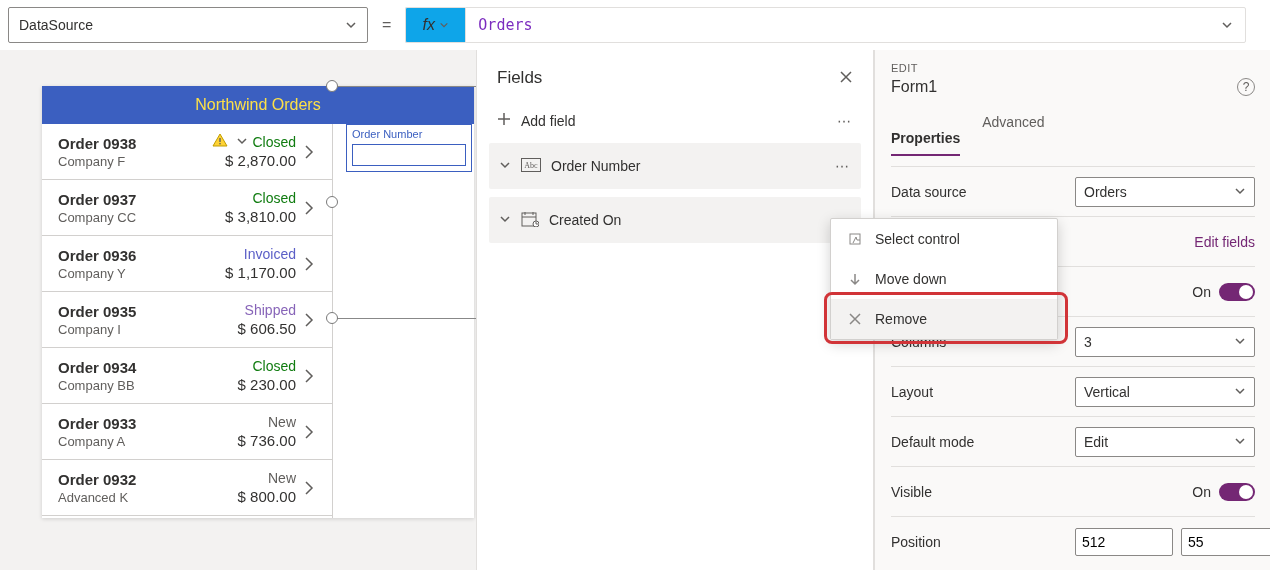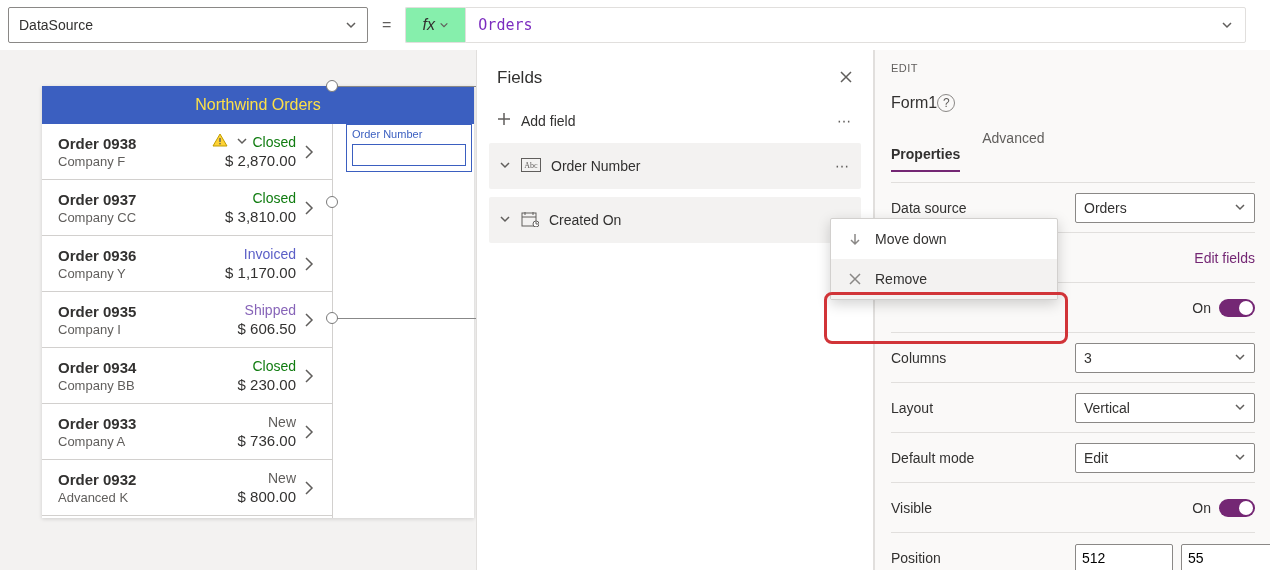--- a/index.html
+++ b/index.html
@@ -16,21 +16,21 @@
   }
   .prop-select {
     width:360px; height:36px; border:1px solid #8a8886;
     border-radius:2px; display:flex; align-items:center;
     justify-content:space-between; padding:0 10px; background:#fff;
   }
   .equals { padding:0 14px; font-size:16px; color:#605e5c; }
   .fx-box {
     width:60px; height:36px; border:1px solid #e1dfdd; border-right:none;
     border-radius:2px 0 0 2px; display:flex; align-items:center; justify-content:center;
-    background:#86efac; font-style:italic;
+    background:#0ea5e9; font-style:italic;
   }
   .fx-box .fx { font-size:16px; color:#323130; font-style:italic;}
   .fx-box .chev { margin-left:4px; }
   .formula-input {
     flex:1; height:36px; border:1px solid #e1dfdd;
     border-radius:0 2px 2px 0; display:flex; align-items:center;
     justify-content:space-between; padding:0 12px; background:#fff;
   }
   .formula-text { color:#7b2bbf; font-family:Consolas,monospace; font-size:15px;}
   
@@ -105,21 +105,21 @@
   }
   .tri-dots { letter-spacing:2px; color:#605e5c;}
 
   
   .props-panel {
     position:absolute; left:874px; top:50px; width:396px; height:520px;
     background:#faf9f8; border-left:1px solid #e1dfdd;
   }
   .props-inner { padding:12px 15px 0 16px; }
   .edit-label { font-size:11px; color:#605e5c; letter-spacing:0.5px;}
-  .form-name-row { display:flex; justify-content:flex-start; align-items:center; margin-top:20px;}
+  .form-name-row { display:flex; justify-content:space-between; align-items:center; margin-top:4px;}
   .form-name { font-size:16px; }
   .help-circle {
     width:18px;height:18px;border:1px solid #8a8886;border-radius:50%;
     display:flex;align-items:center;justify-content:center;font-size:12px;color:#605e5c;
   }
   .tabs { display:flex; gap:22px; margin-top:18px; }
   .tab { font-size:14px; padding-bottom:8px; font-weight:600;}
   .tab.active { color:#323130; border-bottom:2px solid #742774;margin-top:16px;}
   .tab.inactive{ font-weight:400; color:#605e5c;}
   .prop-rows { margin-top:10px;}
@@ -479,20 +479,29 @@
       </div>
 
     </div>
   </div>
 </div>
 
 <div class="ctx-menu">
   <div class="ctx-item">
     <span class="ctx-icon">
       <svg width="14" height="14" viewBox="0 0 14 14">
+          <rect x="2" y="2" width="10" height="10" fill="none" stroke="#8a8886"></rect>
+          <path d="M5 11l3-6 1 3h3" fill="none" stroke="#8a8886"></path>
+        </svg>
+    </span>
+    <span>Select control</span>
+  </div>
+  <div class="ctx-item">
+    <span class="ctx-icon">
+      <svg width="14" height="14" viewBox="0 0 14 14">
           <path d="M7 2v9M3 8l4 4 4-4" fill="none" stroke="#8a8886" stroke-width="1.5"></path>
         </svg>
     </span>
     <span>Move down</span>
   </div>
   <div class="ctx-item hover">
     <span class="ctx-icon">
       <svg width="14" height="14" viewBox="0 0 14 14">
           <path d="M2 2l10 10M12 2L2 12" stroke="#8a8886" stroke-width="1.5"></path>
         </svg>

